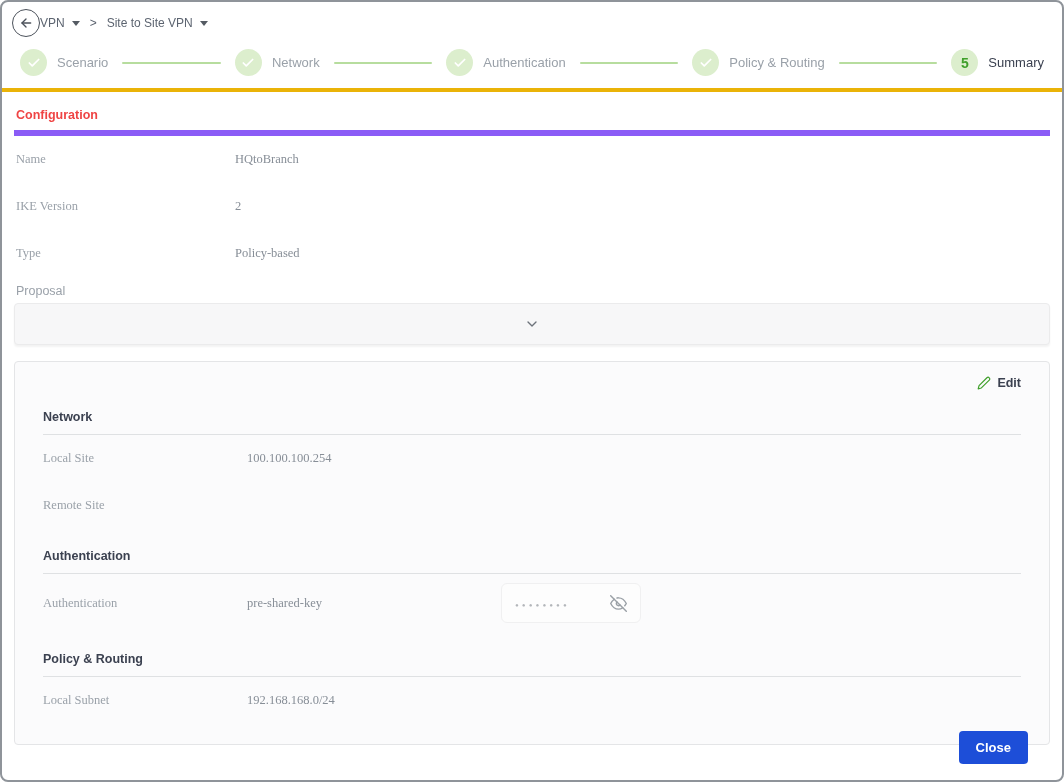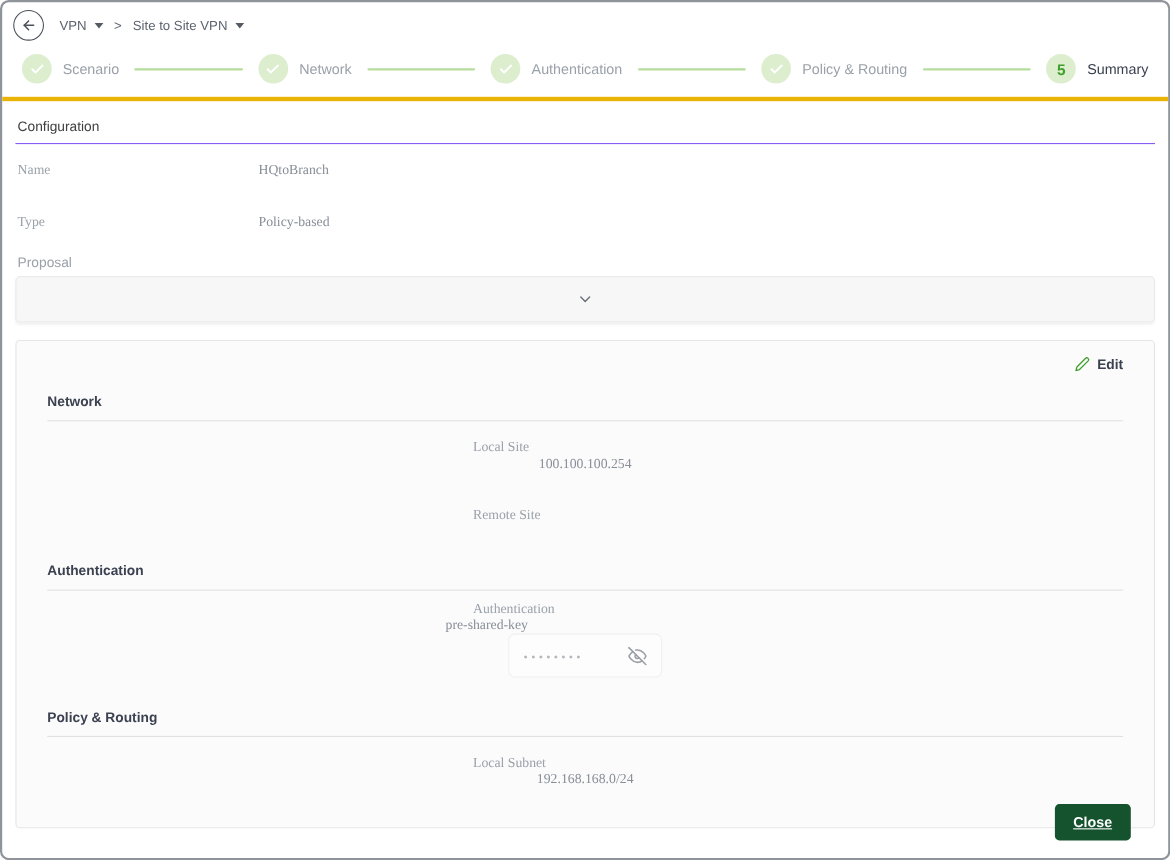--- a/index.html
+++ b/index.html
@@ -13,21 +13,20 @@
     border: 2px solid #8f949a;
     border-radius: 8px;
     background: #ffffff;
     position: relative;
     overflow: hidden;
   }
   
   .topbar {
     display: flex; align-items: center;
     padding: 7px 14px 4px 10px;
-    gap: 14px;
   }
   .back-btn {
     width: 28px; height: 28px; border-radius: 50%;
     border: 1.6px solid #4c525b; background: #fff;
     display: flex; align-items: center; justify-content: center;
     cursor: pointer; flex: 0 0 auto;
   }
   .breadcrumb { display: flex; align-items: center; gap: 10px; font-size: 12px; color: #5cununited6470; color:#5c6470; }
   .crumb { display: flex; align-items: center; gap: 7px; cursor: pointer; color:#5c6470; }
   .caret-down {
@@ -48,23 +47,23 @@
     background: #dceecd;
     display: flex; align-items: center; justify-content: center;
     font-size: 14px; font-weight: bold; color: #3f9f2a;
   }
   .step-label { font-size: 13px; color: #9aa1a9; white-space: nowrap; }
   .step.current .step-label { color: #3b4150; font-weight: normal; }
   .connector { flex: 1 1 auto; height: 2px; background: #b7dd9e; margin: 0 14px; border-radius: 1px; }
   
   .content { padding: 0 12px; }
   .cfg-title {
-    font-size: 12.5px; font-weight: normal; color: #404040;
+    font-size: 12.5px; font-weight: bold; color: #ef4444;
     padding: 16px 2px 8px 2px;
-    border-bottom: 1px solid #8b5cf6;
+    border-bottom: 6px solid #8b5cf6;
   }
   .row { display: flex; align-items: center; padding: 16px 2px; font-size: 12.5px; font-family: Liberation Serif, serif; }
   .row .lbl { width: 219px; color: #9aa1a9; flex: 0 0 auto; }
   .row .val { color: #878e97; }
   .proposal-label { font-size: 12.5px; color: #9aa1a9; margin: 7px 0 5px 2px; }
   .proposal-box {
     height: 42px; background: #f7f7f8;
     border: 1px solid #ebebec; border-radius: 4px;
     box-shadow: 0 2px 2px rgba(0,0,0,0.05);
     display: flex; align-items: center; justify-content: center;
@@ -82,43 +81,43 @@
   .edit-btn {
     display: flex; align-items: center; gap: 6px;
     font-size: 12.5px; font-weight: bold; color: #3b4150;
     cursor: pointer;
   }
   .panel-section-title {
     font-size: 12.5px; font-weight: bold; color: #3b4150;
     padding: 20px 0 10px 0;
     border-bottom: 1px solid #dfe1e3;
   }
-  .panel .row { padding: 16px 0; flex-direction: column; }
+  .panel .row { padding: 16px 0; }
   .panel .row .lbl { width: 204px; }
   .row.auth-row { padding: 9px 0; }
   .auth-row .val { width: 254px; flex: 0 0 auto; }
   .pwd-box {
     width: 140px; height: 40px;
     background: #fdfdfd;
     border: 1px solid #f0f0f1; border-radius: 6px;
     display: flex; align-items: center; justify-content: space-between;
     padding: 0 13px;
   }
   .pwd-dots {
     color: #b3b6ba; font-size: 11px; letter-spacing: 3px;
     line-height: 1; padding-top: 4px; overflow: hidden; white-space: nowrap;
   }
   .pwd-eye { cursor: pointer; display: flex; align-items: center; }
   
   .close-btn {
     position: absolute; right: 34px; bottom: 16px;
-    background: #14532d; color: #ffffff;
+    background: #1d4ed8; color: #ffffff;
     font-family: inherit; font-size: 13px; font-weight: bold;
     border: none; border-radius: 4px;
-    padding: 9px 17px; cursor: pointer; text-decoration: underline;
+    padding: 9px 17px; cursor: pointer;
   }
   svg { display: block; }
 </style>
 </head>
 <body>
 
 <div class="page">
 
   <div class="topbar">
     <div class="back-btn">
@@ -185,20 +184,24 @@
     </div>
   </div>
 
   <div class="content">
 
     <div class="cfg-title">Configuration</div>
 
     <div class="row">
       <span class="lbl">Name</span>
       <span class="val">HQtoBranch</span>
+    </div>
+    <div class="row">
+      <span class="lbl">IKE Version</span>
+      <span class="val">2</span>
     </div>
     <div class="row">
       <span class="lbl">Type</span>
       <span class="val">Policy-based</span>
     </div>
 
     <div class="proposal-label">Proposal</div>
     <div class="proposal-box">
       <span>
         <svg width="16" height="16" viewBox="0 0 24 24" fill="none" stroke="#6d737b" stroke-width="2" stroke-linecap="round" stroke-linejoin="round">

